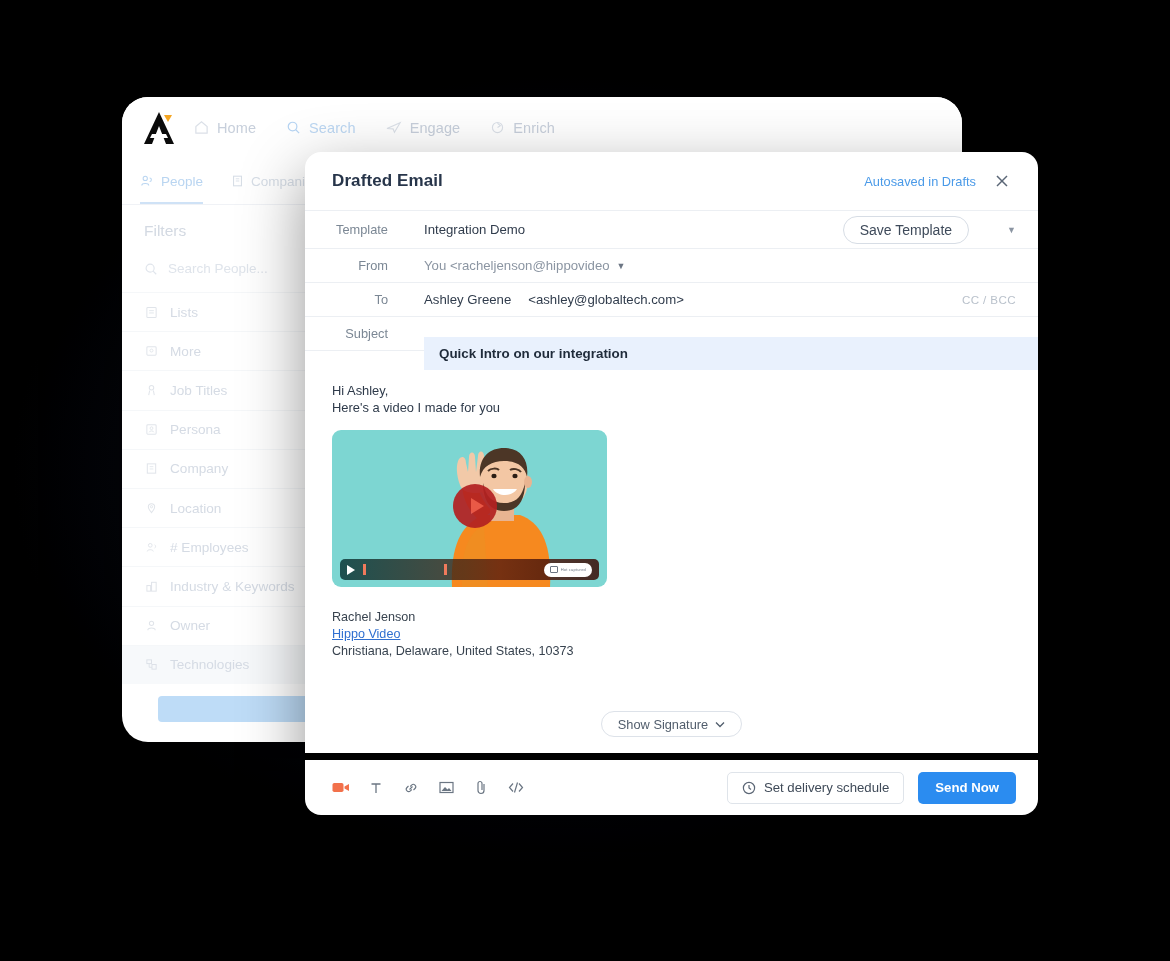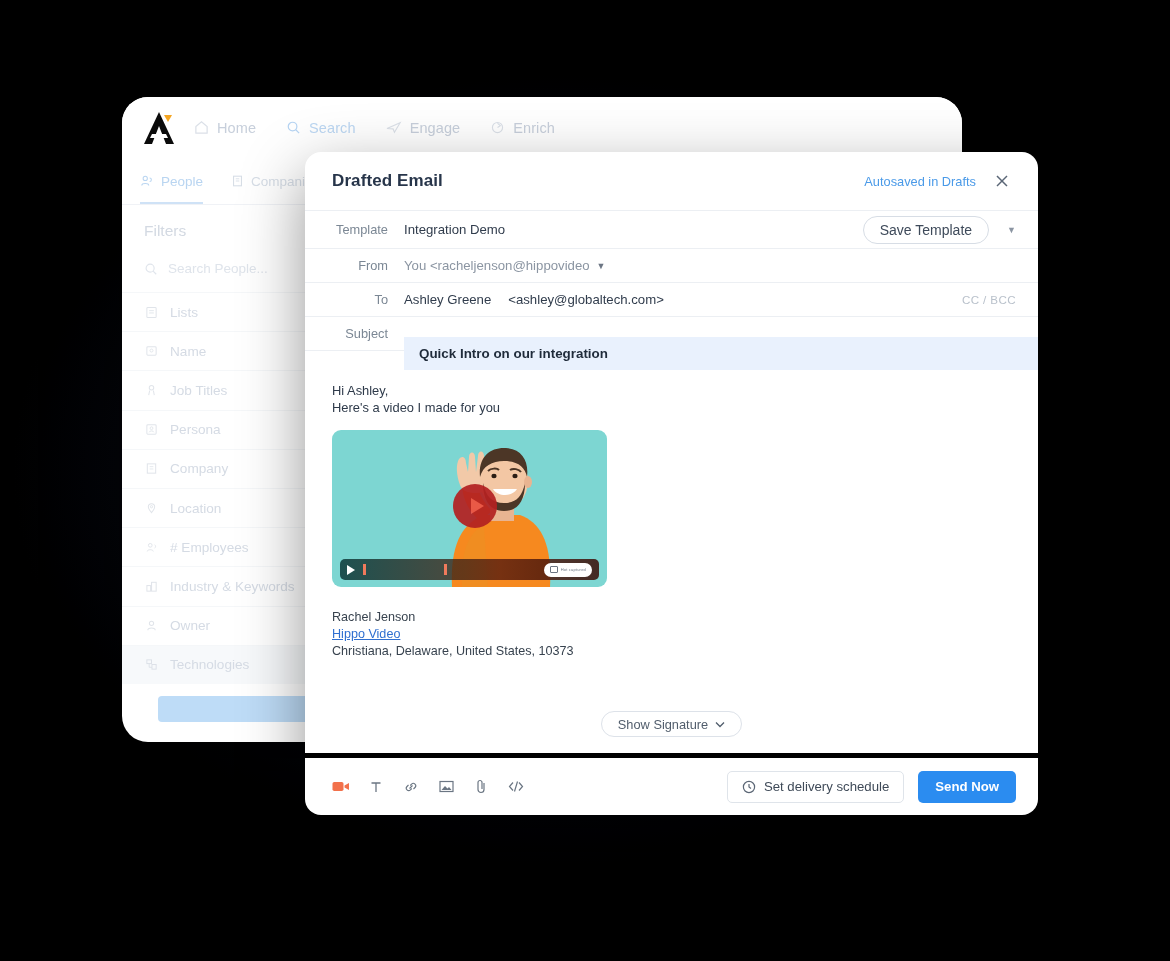--- a/index.html
+++ b/index.html
@@ -55,21 +55,21 @@
     background: #ffffff; border-radius: 16px; overflow: hidden;
     box-shadow: 0 22px 64px rgba(0,0,0,.42);
     display:flex; flex-direction:column;
   }
   .modal-head { height: 58px; display:flex; align-items:center; padding: 0 27px 0 27px; justify-content:space-between; }
   .modal-title { font-size: 17px; font-weight: 700; color: #27354a; letter-spacing:.1px; }
   .head-right { display:flex; align-items:center; gap: 17px; }
   .autosaved { font-size: 12.8px; color: #4a9ae8; }
   .close-x { width:18px; height:18px; display:flex; align-items:center; justify-content:center; color:#5a6676; }
 
-  .field-row { display:flex; align-items:center; border-top: 1px solid #eceff3; min-height: 34px; padding-left: 27px; padding-right: 22px; }
+  .field-row { display:flex; align-items:center; border-top: 1px solid #eceff3; min-height: 34px; padding-left: 27px; padding-right: 22px; gap: 20px; }
   .field-label { width: 72px; text-align:right; font-size: 12.8px; color:#7b8794; flex:none; padding-right: 16px; }
   .field-value { font-size: 13.2px; color: #303c4c; display:flex; align-items:center; gap: 6px; flex: 1; }
   .field-value .muted { color:#8b95a2; }
   .row-template { height: 38px; }
   .row-from { height: 34px; }
   .row-to { height: 33px; }
   .row-subject { height: 35px; border-bottom: 1px solid #eceff3; padding-left:27px; padding-right:0; }
   .subject-input { flex:1; background:#e9f1fd; height: 100%; display:flex; align-items:center;
                    padding-left: 15px; font-size: 13.4px; color:#1f2b3a; font-weight: 600; margin-top: 40px; }
   .save-template-btn { height: 27px; border:1px solid #d7dde5; border-radius: 14px; background:#fff;
@@ -98,21 +98,21 @@
   .vc-chip .cimg { width:8px; height:7px; border:1px solid #6c7684; border-radius:1px; }
   .vc-chip .ctxt { font-size: 4px; color:#6c7684; letter-spacing:.2px; }
 
   .signature { margin-top: 22px; font-size: 12.6px; color:#38434f; line-height: 17px; }
   .signature a { color:#2f6fd0; text-decoration: underline; }
 
   .show-sig-wrap { display:flex; justify-content:center; padding-bottom: 16px; }
   .show-sig { height: 26px; border: 1px solid #dde2e9; border-radius: 14px; background:#fff;
               display:flex; align-items:center; gap:7px; padding: 0 16px; font-size: 12.8px; color:#515d6c; }
 
-  .modal-foot { border-top: 5px solid #000000; height: 62px; display:flex; align-items:center;
+  .modal-foot { border-top: 7px solid #000000; height: 62px; display:flex; align-items:center;
                 padding: 0 22px 0 27px; gap: 0; }
   .tool-icons { display:flex; align-items:center; gap: 17px; }
   .ticon { width:18px; height:18px; display:flex; align-items:center; justify-content:center; color:#6b7683; }
   .foot-right { margin-left:auto; display:flex; align-items:center; gap: 14px; }
   .sched-btn { height: 32px; border:1px solid #dfe4ea; border-radius: 5px; background:#fff; display:flex;
                align-items:center; gap:8px; padding: 0 14px; font-size:13.2px; color:#3f4a58; }
   .send-btn { height: 32px; border-radius:5px; background:#2b8cf0; color:#fff; display:flex; align-items:center;
               padding: 0 17px; font-size:13.2px; font-weight:700; }
   svg { display:block; }
 </style>
@@ -215,21 +215,21 @@
           </span>
         <span>Lists</span>
       </div>
       <div class="filter-row">
         <span class="fi">
             <svg width="13" height="13" viewBox="0 0 14 14">
               <rect x="2" y="2" width="10" height="9" rx="1" fill="none" stroke="#c8cfd9" stroke-width="1.1"></rect>
               <circle cx="7" cy="6" r="1.6" fill="none" stroke="#c8cfd9" stroke-width="1"></circle>
             </svg>
           </span>
-        <span>Name</span>
+        <span>More</span>
       </div>
       <div class="filter-row">
         <span class="fi">
             <svg width="13" height="13" viewBox="0 0 14 14">
               <circle cx="7" cy="4" r="2.4" fill="none" stroke="#c8cfd9" stroke-width="1.1"></circle>
               <path d="M5 7 L4 12 M9 7 L10 12" stroke="#c8cfd9" stroke-width="1.1" fill="none"></path>
             </svg>
           </span>
         <span>Job Titles</span>
       </div>

